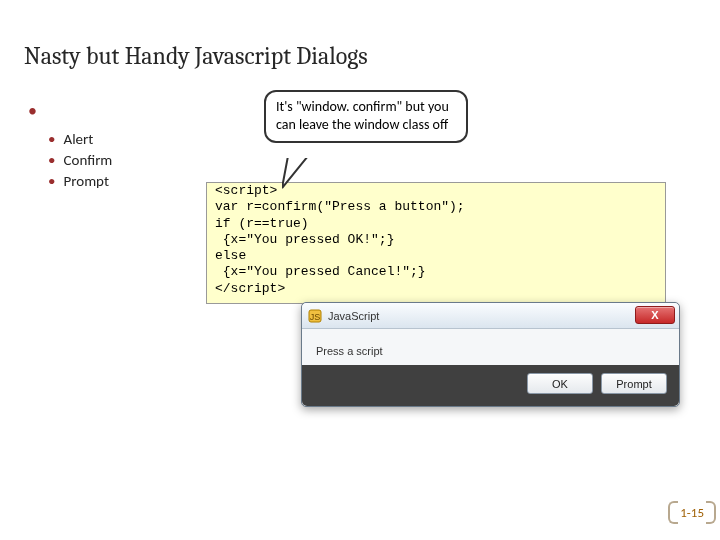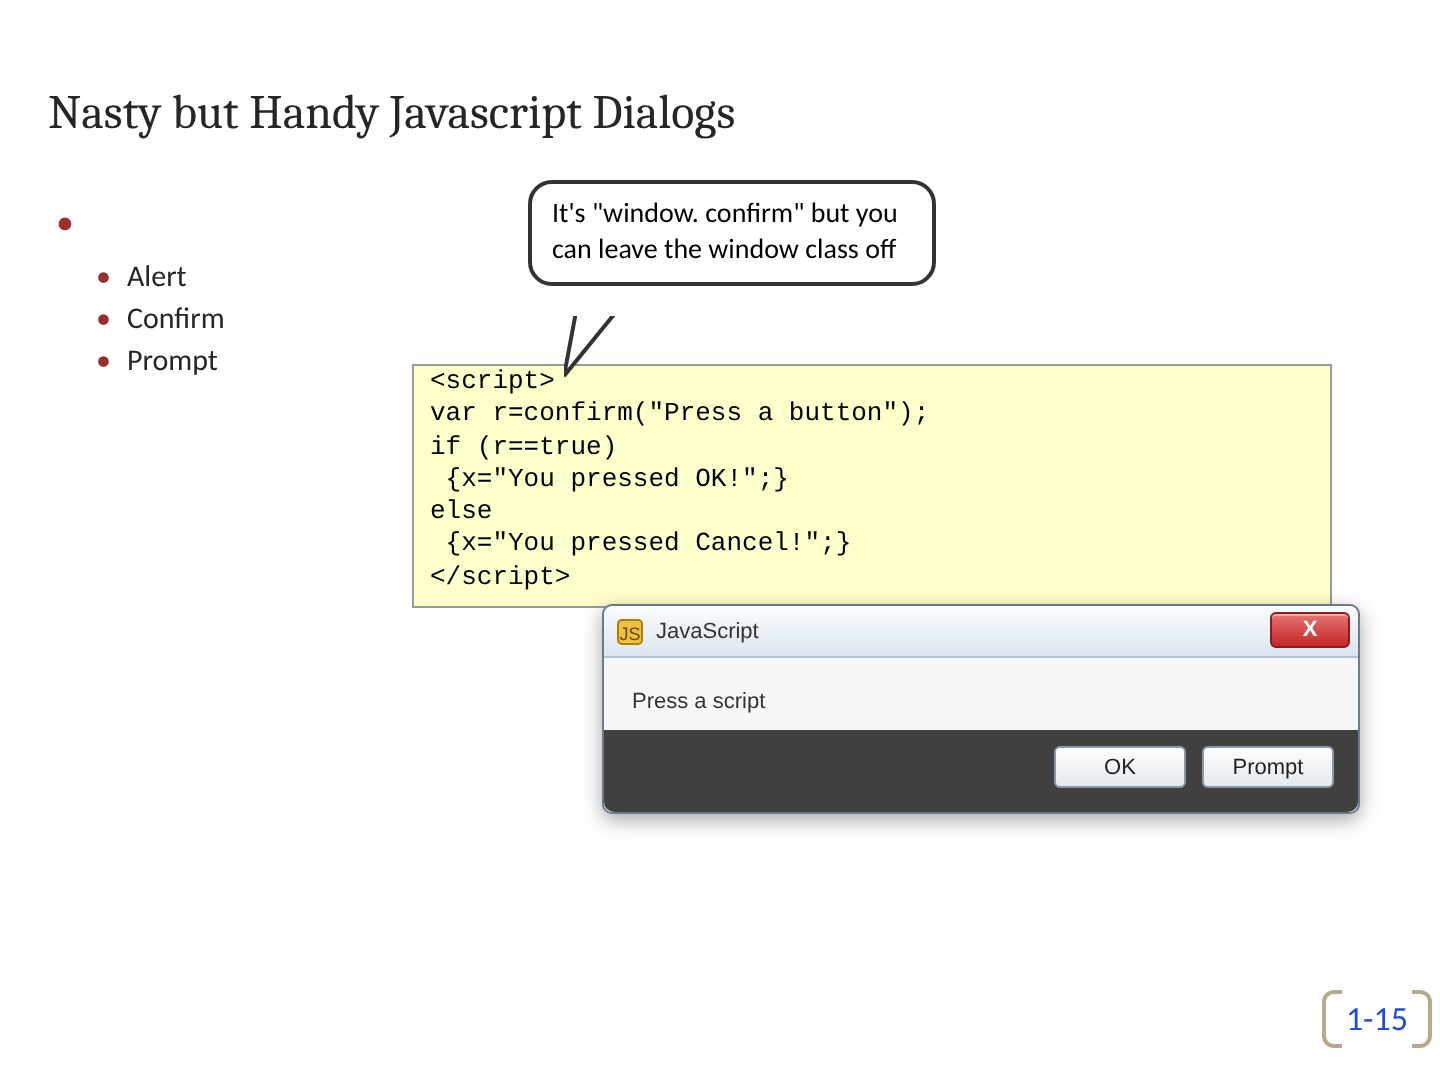--- a/index.html
+++ b/index.html
@@ -160,22 +160,22 @@
     display: flex;
     align-items: center;
     justify-content: center;
     color: #222;
     box-shadow: inset 0 1px 0 rgba(255,255,255,0.8);
   }
   .page-num {
     position: absolute;
     right: 10px;
     bottom: 18px;
-    font-size: 17px;
-    color: #1d4ed8;
+    font-size: 13px;
+    color: #a16207;
     padding: 2px 6px;
   }
   .page-num::before, .page-num::after {
     content: "";
     position: absolute;
     top: -2px; bottom: -2px;
     width: 8px;
     border: 2px solid #b8a88f;
   }
   .page-num::before { left: -6px; border-right: none; border-radius: 6px 0 0 6px; }

